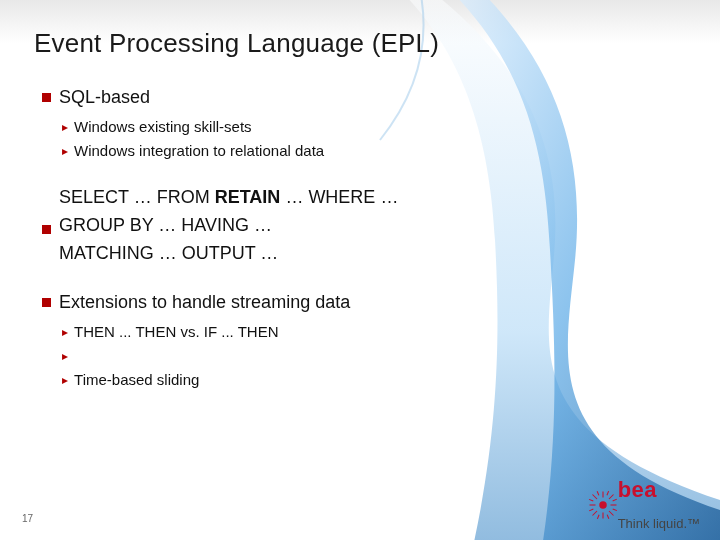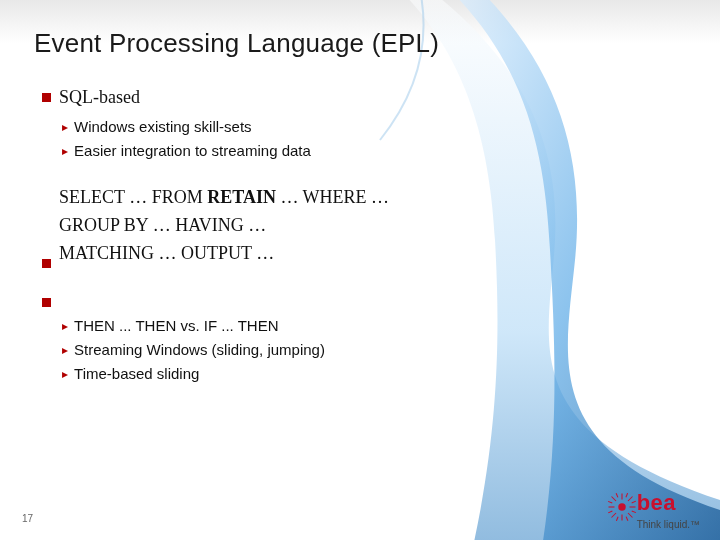--- a/index.html
+++ b/index.html
@@ -32,21 +32,20 @@
     letter-spacing: 0.2px;
   }
   .section { margin-bottom: 24px; }
   .l1 {
     display: flex;
     align-items: flex-start;
     gap: 8px;
     font-size: 18px;
     color: #111;
     margin: 0 0 10px 8px;
-    font-family: Liberation Serif, serif;
   }
   .l1 .bullet {
     width: 9px; height: 9px;
     background: #b00000;
     margin-top: 6px;
     flex: 0 0 auto;
   }
   .l2 {
     display: flex;
     align-items: flex-start;
@@ -73,25 +72,26 @@
     bottom: 16px;
     font-size: 10px;
     color: #666;
     text-align: center;
   }
   .logo {
     position: absolute;
     right: 20px;
     bottom: 10px;
     display: flex;
+    align-items: center;
   }
   .logo .burst { width: 30px; height: 30px; }
   .logo .txt { display: flex; flex-direction: column; line-height: 1; }
   .logo .brand { font-size: 22px; font-weight: 700; color: #c8102e; letter-spacing: 0.5px; }
-  .logo .tag { font-size: 10px; color: #444; text-align: right; margin-top: 6px; }
+  .logo .tag { font-size: 13px; color: #444; text-align: right; margin-top: 16px; }
 </style>
 </head>
 <body>
 
 <div class="swoosh">
   <svg viewBox="0 0 720 540" preserveAspectRatio="none">
     <defs>
       <linearGradient id="g1" x1="0" y1="0" x2="1" y2="1">
         <stop offset="0%" stop-color="#dff0ff"></stop>
         <stop offset="50%" stop-color="#5aa9e6"></stop>
@@ -116,42 +116,42 @@
     <div class="l1">
       <span class="bullet"></span>
       <span>SQL-based</span>
     </div>
     <div class="l2">
       <span class="arrow">▸</span>
       <span>Windows existing skill-sets</span>
     </div>
     <div class="l2">
       <span class="arrow">▸</span>
-      <span>Easier integration to streaming data</span>
+      <span>Windows integration to relational data</span>
     </div>
   </div>
 
   <div class="section">
-    <div class="l1" style="align-items:flex-end;">
+    <div class="l1" style="align-items:center;">
       <span class="bullet" style="margin-top:8px;"></span>
       <div class="syntax" style="margin:0;" id="syntax-block">SELECT … FROM <b>RETAIN</b> … WHERE …<br>GROUP BY … HAVING …<br>MATCHING … OUTPUT …</div>
     </div>
   </div>
 
   <div class="section">
     <div class="l1">
       <span class="bullet"></span>
+      <span>Extensions to handle streaming data</span>
     </div>
     <div class="l2">
       <span class="arrow">▸</span>
       <span>THEN ... THEN vs. IF ... THEN</span>
     </div>
     <div class="l2">
       <span class="arrow">▸</span>
-      <span>Streaming Windows (sliding, jumping)</span>
     </div>
     <div class="l2">
       <span class="arrow">▸</span>
       <span>Time-based sliding</span>
     </div>
   </div>
 </div>
 
 <div class="footer">17</div>
 

